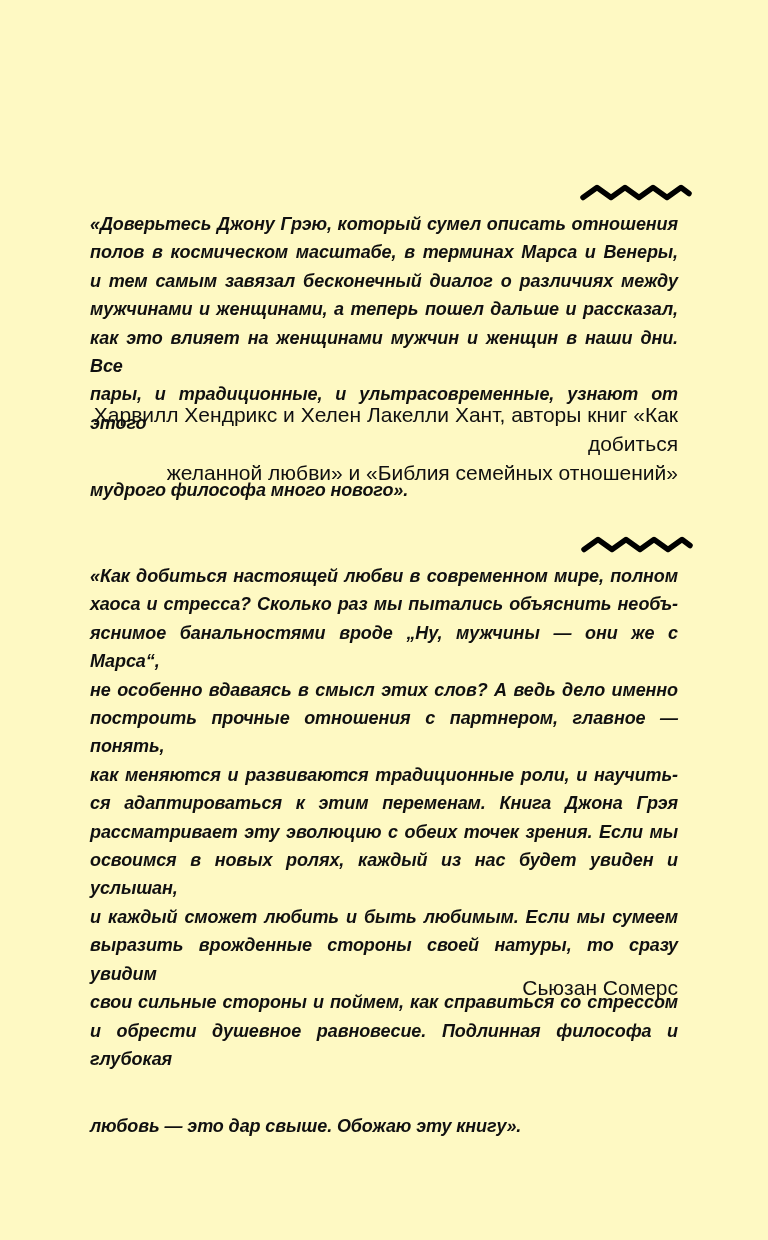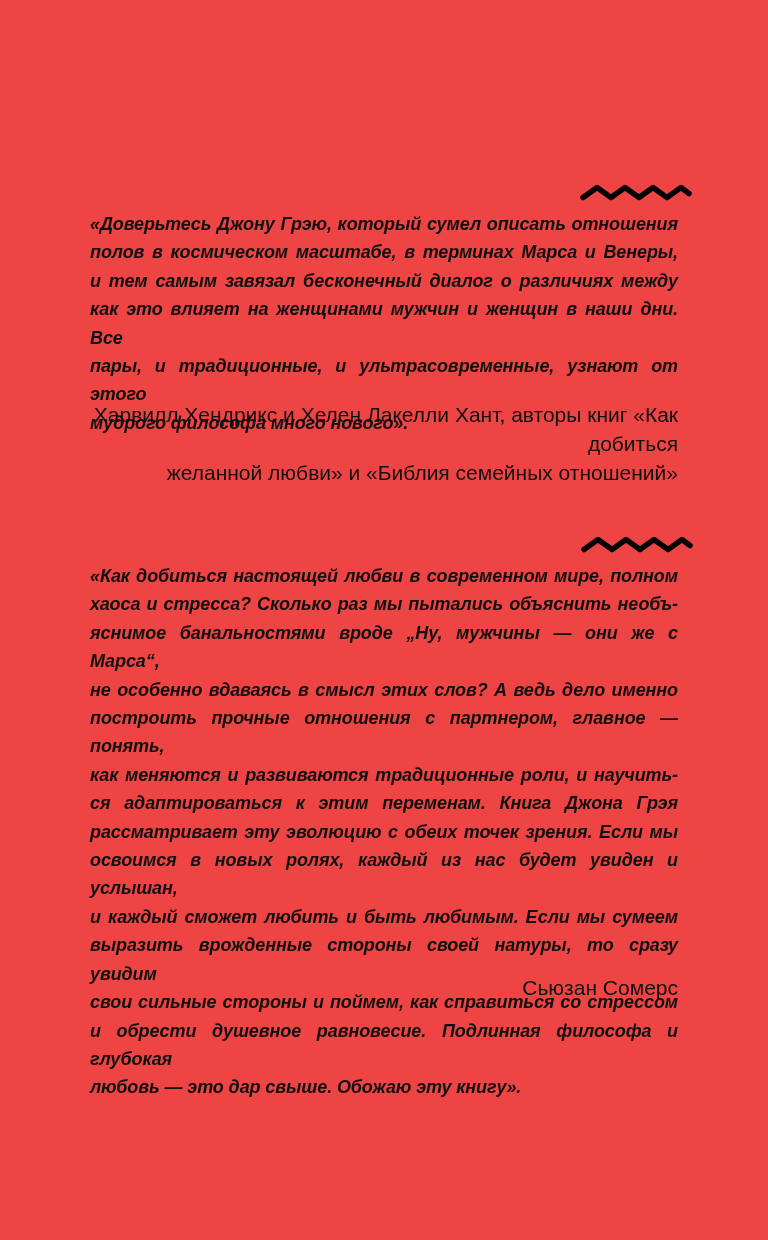--- a/index.html
+++ b/index.html
@@ -5,21 +5,21 @@
   html, body {
     margin: 0;
     padding: 0;
     background: #e8e8e8;
   }
   .page {
     position: relative;
     width: 768px;
     height: 1240px;
     margin: 0 auto;
-    background: #ef4444;
+    background: #fef9c3;
     overflow: hidden;
   }
   .squiggle {
     position: absolute;
     width: 112px;
     height: 18px;
   }
   .squiggle.s1 { left: 580px; top: 184px; }
   .squiggle.s2 { left: 581px; top: 536px; }
 
@@ -36,20 +36,21 @@
     color: #101010;
   }
   .q1 { top: 210px; }
   .q2 { top: 562px; }
   .quote .ln {
     text-align: justify;
     text-align-last: justify;
   }
   .quote .ln.last {
     text-align-last: left;
+    margin-top: 39px;
   }
 
   .att {
     position: absolute;
     left: 90px;
     width: 588px;
     font-family: "Liberation Sans", sans-serif;
     font-weight: 400;
     font-size: 21px;
     line-height: 29px;
@@ -66,20 +67,21 @@
 <div class="page">
 
   <svg class="squiggle s1" viewBox="0 0 112 18">
     <path d="M3,13.5 L17,3.5 L31,13.5 L45,3.5 L59,13.5 L73,3.5 L87,13.5 L101,3.5 L109,9.5" fill="none" stroke-width="5.5" stroke-linecap="round" stroke-linejoin="round" stroke="#000000"></path>
   </svg>
 
   <div class="quote q1">
       <div class="ln">«Доверьтесь Джону Грэю, который сумел описать отношения</div>
       <div class="ln">полов в космическом масштабе, в терминах Марса и Венеры,</div>
       <div class="ln">и тем самым завязал бесконечный диалог о различиях между</div>
+      <div class="ln">мужчинами и женщинами, а теперь пошел дальше и рассказал,</div>
       <div class="ln">как это влияет на женщинами мужчин и женщин в наши дни. Все</div>
       <div class="ln">пары, и традиционные, и ультрасовременные, узнают от этого</div>
       <div class="ln last">мудрого философа много нового».</div>
     </div>
 
   <div class="att att1">
       <div class="aln">Харвилл Хендрикс и Хелен Лакелли Хант, авторы книг «Как добиться</div>
       <div class="aln last">желанной любви» и «Библия семейных отношений»</div>
     </div>
 

